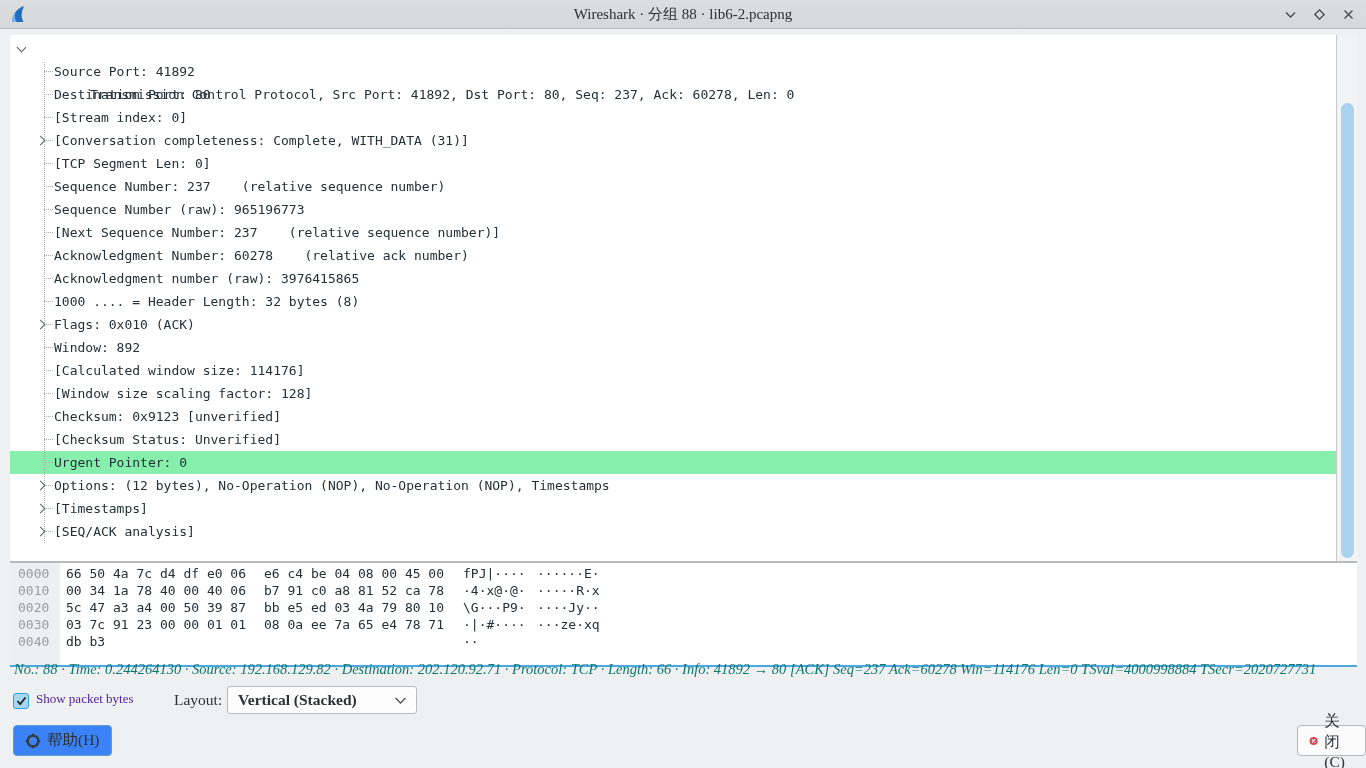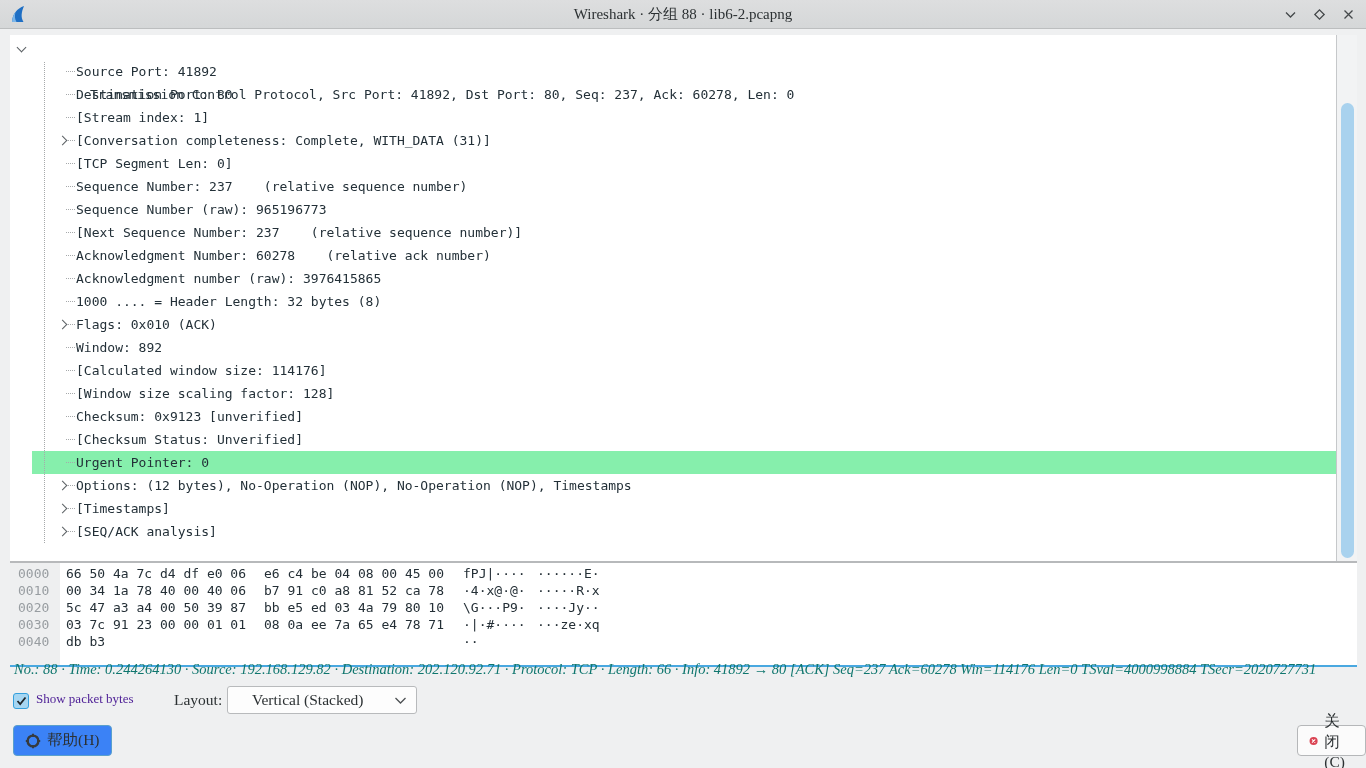--- a/index.html
+++ b/index.html
@@ -16,21 +16,21 @@
   .win-btn { width:16px; height:16px; display:flex; align-items:center; justify-content:center; cursor:pointer; }
 
   
   .tree-pane { position:absolute; left:10px; top:35px; width:1347px; height:526px; background:#ffffff; }
   .tree-content { position:absolute; left:0; top:2px; right:21px; }
   .trow { position:relative; height:23px; line-height:23px; white-space:pre;
     font-family:"DejaVu Sans Mono","Liberation Mono",monospace; font-size:13px; color:#233038; }
   .trow.selected { background:#86efac; }
   .trow .label { position:relative; z-index:2; }
   .trow.root { padding-left:33px; }
-  .trow.child { padding-left:44px;margin-left:22px; }
+  .trow.child { padding-left:44px; }
   .guide { position:absolute; left:34px; top:25px; height:481px; border-left:1px dotted #a6a9ab; z-index:1; }
   .trow.child::before { content:""; position:absolute; left:34px; top:11px; width:9px; border-top:1px dotted #a6a9ab; }
   .chev { position:absolute; width:7px; height:7px; border-right:1.6px solid #5a5f63; border-bottom:1.6px solid #5a5f63; z-index:3; }
   .chev.down { transform:rotate(45deg); left:8px; top:7px; }
   .chev.right { transform:rotate(-45deg); left:27px; top:8px; }
 
   
   .vscroll { position:absolute; right:0; top:0; width:21px; height:100%;
     background:#f2f3f4; border-left:1px solid #c6c8ca; }
   .vthumb { position:absolute; left:4px; top:68px; width:13px; height:455px;
@@ -56,21 +56,21 @@
     font-style:italic; color:#0f766e; white-space:nowrap; }
 
   
   .checkbox { position:absolute; left:13px; top:693px; width:16px; height:16px;
     background:#a6d6f2; border:1px solid #35a0dd; border-radius:3px; cursor:pointer;
     display:flex; align-items:center; justify-content:center; }
   .cb-label { position:absolute; left:36px; top:691px; font-size:13px; color:#4c1d95; }
   .layout-label { position:absolute; left:174px; top:691px; font-size:15.5px; color:#2c3133; }
   .combo { position:absolute; left:227px; top:686px; width:190px; height:28px; background:#fdfdfd;
     border:1px solid #b8babc; border-radius:3px; cursor:pointer; display:flex; align-items:center; }
-  .combo-value { padding-left:24px; font-size:15.5px; color:#2c3133; flex:1; }
+  .combo-value { padding-left:10px; font-size:15.5px; color:#2c3133; flex:1;font-weight:bold; }
   .combo-arrow { margin-right:9px; }
 
   
   .btn { position:absolute; top:725px; height:31px; border-radius:4px; display:flex;
     align-items:center; gap:6px; padding:0 11px; font-size:15.5px; color:#2c3133; cursor:pointer; }
   .btn-help { left:13px; background:#3b82f6; border:1px solid #5aa0cc; }
   .btn-close { left:1277px; background:#fbfbfb; border:1px solid #b5b7b9;margin-left:20px; }
 </style>
 </head>
 <body>
@@ -105,21 +105,21 @@
 <div class="tree-pane">
   <div class="tree-content" id="tree-content">
     <div class="guide"></div>
     <div class="trow root">
       <span class="chev down"></span>
       <span class="label">Transmission Control Protocol, Src Port: 41892, Dst Port: 80, Seq: 237, Ack: 60278, Len: 0</span>
     </div>
 
   <div class="trow child"><span class="label">Source Port: 41892</span></div>
       <div class="trow child"><span class="label">Destination Port: 80</span></div>
-      <div class="trow child"><span class="label">[Stream index: 1]</span></div>
+      <div class="trow child"><span class="label">[Stream index: 0]</span></div>
       <div class="trow child"><span class="chev right"></span><span class="label">[Conversation completeness: Complete, WITH_DATA (31)]</span></div>
       <div class="trow child"><span class="label">[TCP Segment Len: 0]</span></div>
       <div class="trow child"><span class="label">Sequence Number: 237    (relative sequence number)</span></div>
       <div class="trow child"><span class="label">Sequence Number (raw): 965196773</span></div>
       <div class="trow child"><span class="label">[Next Sequence Number: 237    (relative sequence number)]</span></div>
       <div class="trow child"><span class="label">Acknowledgment Number: 60278    (relative ack number)</span></div>
       <div class="trow child"><span class="label">Acknowledgment number (raw): 3976415865</span></div>
       <div class="trow child"><span class="label">1000 .... = Header Length: 32 bytes (8)</span></div>
       <div class="trow child"><span class="chev right"></span><span class="label">Flags: 0x010 (ACK)</span></div>
       <div class="trow child"><span class="label">Window: 892</span></div>

